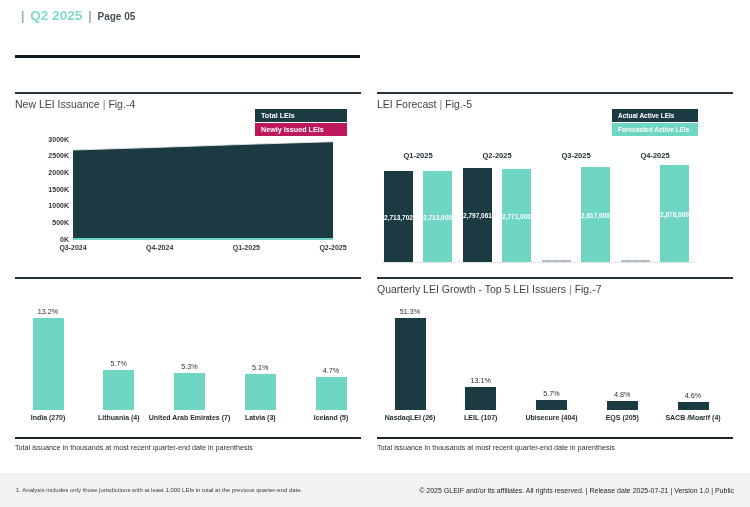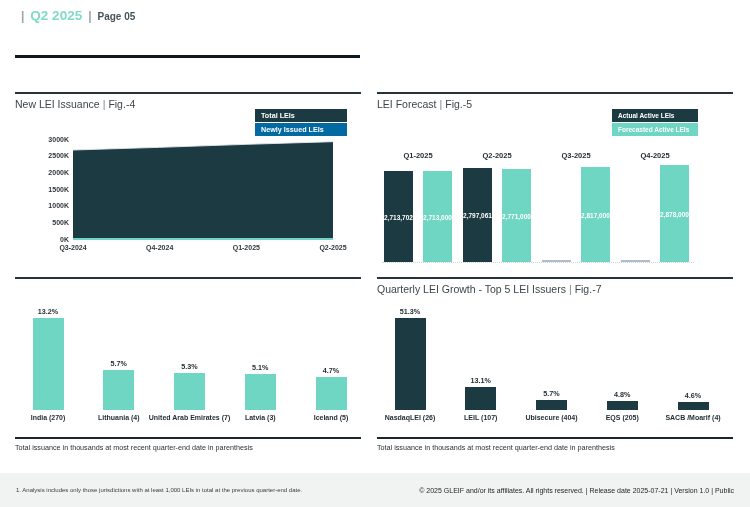--- a/index.html
+++ b/index.html
@@ -47,21 +47,21 @@
   .bargroup{position:absolute;top:59px;width:68px;height:111px}
   .gq{position:absolute;top:0;left:0;right:0;text-align:center;
       font-size:7.5px;font-weight:bold;color:#1e2a30}
   .bar5{position:absolute;bottom:0;width:29px}
   .vlab{position:absolute;left:50%;top:50%;transform:translate(-50%,-50%);
         font-size:6.5px;font-weight:bold;color:#fff;white-space:nowrap}
   .base5{position:absolute;left:5px;top:170px;width:312px;border-top:1px dotted #cfd6da}
 
   
   .cbar{position:absolute;width:31px}
-  .pct{position:absolute;width:50px;text-align:center;font-size:7.2px;font-weight:bold;color:#1e2a30}
+  .pct{position:absolute;width:50px;text-align:center;font-size:7.2px;font-weight:normal;color:#1e2a30}
   .clab{position:absolute;top:137px;width:88px;text-align:center;font-size:7px;
         font-weight:bold;color:#1e2a30;line-height:1.25}
   .rule2{position:absolute;left:0;top:160px;width:100%;height:2px;background:#1b262c}
   .note{position:absolute;left:0;top:166px;font-size:7.2px;color:#2b2f31}
 
   
   .footer{position:absolute;left:0;top:473px;width:750px;height:34px;display:flex;
           align-items:center;justify-content:space-between;padding:0 16px}
   .fnote{font-size:6px;color:#3c4043}
   .copy{font-size:7px;color:#242628}
@@ -82,21 +82,21 @@
   <div class="thick-rule"></div>
 
   <section class="panel p-tl">
     <div class="panel-rule"></div>
     <div class="panel-title">
       <span>New LEI Issuance</span><span class="psep">|</span><span>Fig.-4</span>
     </div>
     <div class="lgbox lg4 lg-a" style="background: rgb(28, 58, 65);">
       <span>Total LEIs</span>
     </div>
-    <div class="lgbox lg4 lg-b" style="background: #0369a1; align-items: center;">
+    <div class="lgbox lg4 lg-b" style="background: #be185d; align-items: center;">
       <span>Newly Issued LEIs</span>
     </div>
     <div></div>
     <svg class="fig4-svg" viewBox="0 0 260 100" preserveAspectRatio="none">
         <polygon points="0,10 86.66666666666666,7.333333333333343 173.33333333333331,4.333333333333329 260,1.6666666666666714 260,100 0,100" fill="#1c3a41"></polygon>
         <polygon points="0,98 86.66666666666666,98 173.33333333333331,98 260,98 260,100 0,100" fill="#6ed6c2"></polygon>
         <polyline points="0,10 86.66666666666666,7.333333333333343 173.33333333333331,4.333333333333329 260,1.6666666666666714" fill="none" stroke="#e4ebed" stroke-width="0.9"></polyline>
       </svg>
     <div></div>
   <div class="ytick" style="top: 43.5px;">3000K</div>

